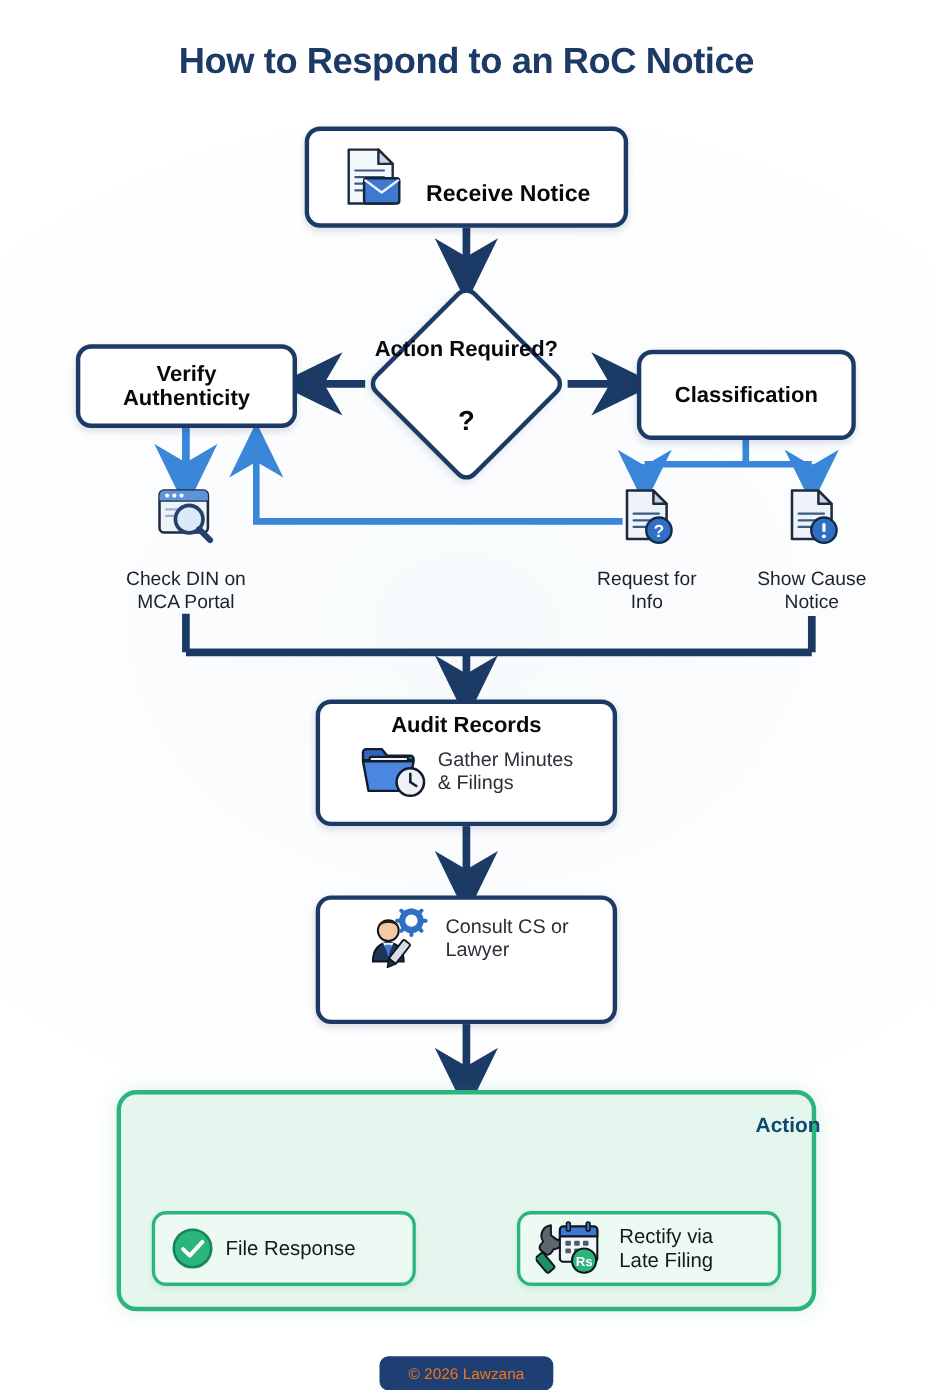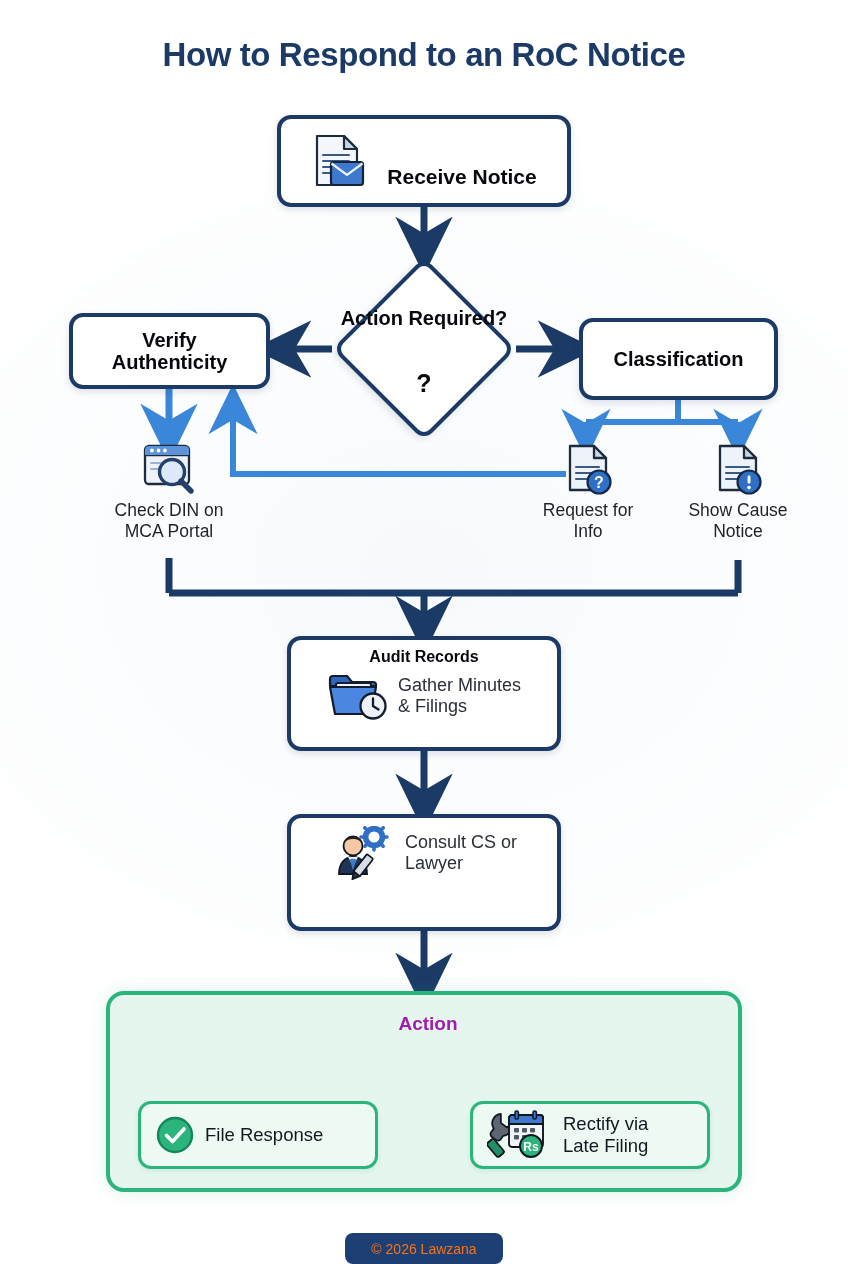--- a/index.html
+++ b/index.html
@@ -78,52 +78,52 @@
     line-height: 1.14; color: #06080c;
   }
   #n-diamond .dmark {
     position: absolute; left: 0; top: 112px; width: 184px;
     text-align: center; font-size: 25px; font-weight: 700; color: #06080c;
   }
 
   
   #n-audit { left: 287px; top: 636px; width: 274px; height: 115px;
              flex-direction: column; justify-content: flex-start; padding-top: 8px; }
-  #n-audit .hd { font-size: 16px; font-weight: 700; color: #06080c; }
+  #n-audit .hd { font-size: 20px; font-weight: 700; color: #06080c; }
   #n-audit .bd { display: flex; align-items: center; gap: 9px; margin-top: 4px; }
   #n-audit .sub { font-size: 18px; color: #2a2f38; line-height: 1.18; font-weight: 400; }
 
   
   #n-draft { left: 287px; top: 814px; width: 274px; height: 117px;
              flex-direction: column; justify-content: flex-start; padding-top: 8px; }
   #n-draft .hd { font-size: 20px; font-weight: 700; color: #06080c; }
   #n-draft .bd { display: flex; align-items: center; gap: 8px; margin-top: 0; }
   #n-draft .sub { font-size: 18px; color: #2a2f38; line-height: 1.18; font-weight: 400; }
 
   
   .leaf { position: absolute; text-align: center; }
   .leaf .cap {
-    font-size: 17.5px; color: #1d2229; line-height: 1.2; margin-top: 3px;
+    font-size: 17.5px; color: #1d2229; line-height: 1.2; margin-top: 19px;
   }
   #l-din   { left: 89px;  top: 443px; width: 160px; }
   #l-rfi   { left: 508px; top: 443px; width: 160px; }
   #l-scn   { left: 658px; top: 443px; width: 160px; }
 
   
   #g-action {
     position: absolute; left: 106px; top: 991px;
     width: 636px; height: 201px;
     background: #e4f6ed;
     border: 4px solid #2bb47c;
     border-radius: 18px;
     box-shadow: 0 0 18px rgba(43,180,124,0.16);
   }
   #g-action .glabel {
     position: absolute; left: 0; top: 18px; width: 636px;
-    text-align: center; font-size: 19px; font-weight: 700; color: #a21caf;
+    text-align: right; font-size: 19px; font-weight: 700; color: #0c4a6e;
   }
   .gchip {
     position: absolute;
     background: #ecfaf3;
     border: 3px solid #2bb47c;
     border-radius: 13px;
     display: flex; align-items: center; gap: 10px;
     padding: 0 14px;
     box-shadow: 0 2px 5px rgba(30,140,95,0.12);
   }

